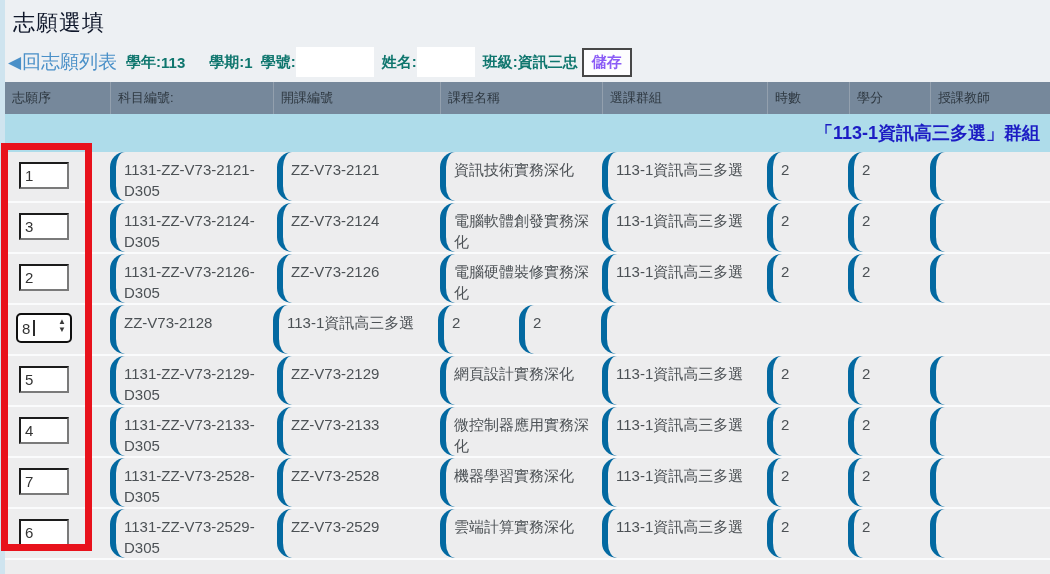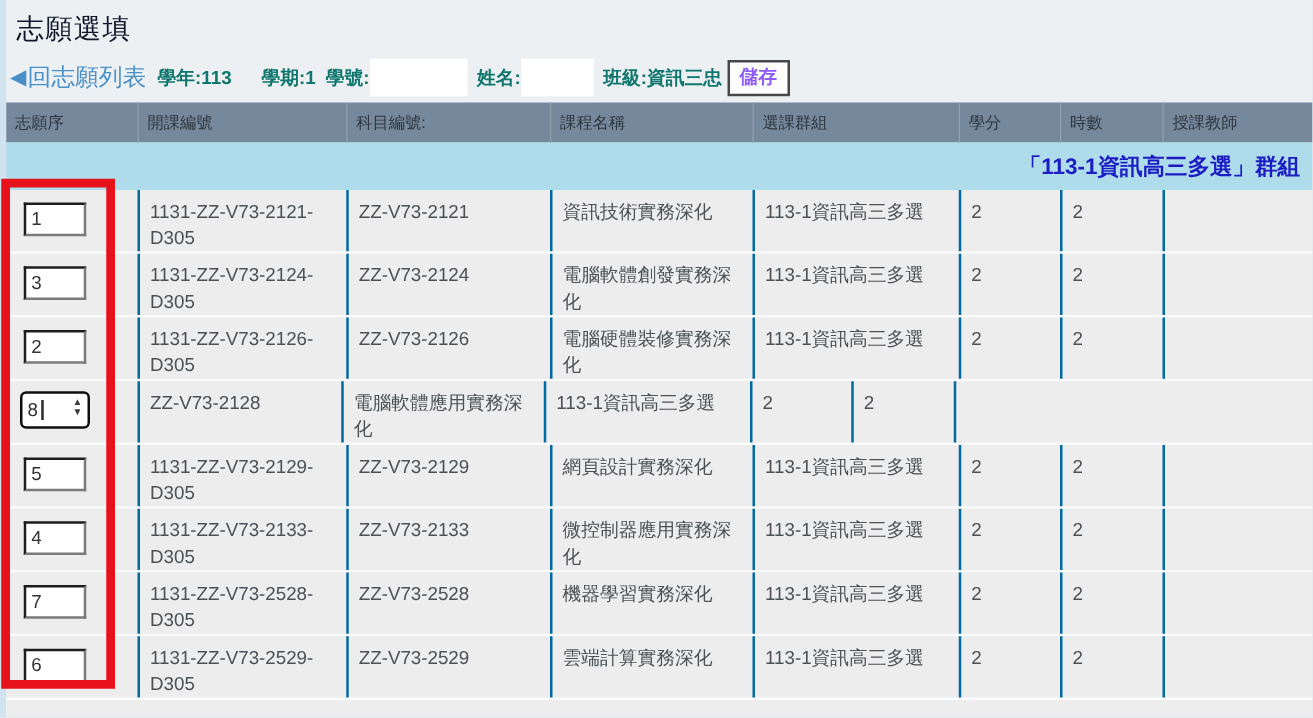--- a/index.html
+++ b/index.html
@@ -32,21 +32,21 @@
   .th{box-sizing:border-box;flex:none;font-size:13px;color:#2e3841;line-height:32px;padding-left:7px;
       overflow:hidden;}
   .th + .th{border-left:1px solid #93a0ae;}
   .c1{width:105px}.c2{width:167px}.c3{width:163px}.c4{width:162px}
   .c5{width:165px}.c6{width:81px}.c7{width:82px}.c8{width:120px}
   .group-row{height:38px;background:#aedcea;display:flex;align-items:center;justify-content:flex-end;padding-left:16px;}
   .group-title{font-size:18px;font-weight:700;color:#1c1cc4;padding-right:10px;}
   .row{display:flex;height:51px;background:#ededee;border-bottom:2px solid #fafbfc;box-sizing:border-box;}
   .cell{box-sizing:border-box;flex:none;font-size:15px;color:#4c5155;line-height:21px;
         padding:7px 4px 0 8px;overflow:hidden;}
-  .cell + .cell{border-left:2px solid #0369a1;}
+  .cell + .cell{border-left:6px solid #0369a1;border-radius:15px;}
   .cell.c1{padding:0;}
   .wrapnarrow{display:block;width:150px;word-break:break-word;}
   .filler{height:14px;background:#ededee;}
   
   .order-input{
     box-sizing:border-box;margin:10px 0 0 14px;width:50px;height:27px;
     border-style:solid;border-width:2px;border-color:#1c1c1c #7a7a7a #7a7a7a #1c1c1c;
     background:#fff;color:#333;font-size:15px;padding:0 0 0 4px;font-family:inherit;
   }
   .spin-wrap{position:relative;display:inline-block;margin:8px 0 0 11px;}
@@ -84,26 +84,26 @@
     <span class="redacted w2"></span>
     <span class="flabel f-gap-c">班級:</span>
     <span class="fvalue">資訊三忠</span>
     <button class="save-btn">儲存</button>
   </div>
 
   <div class="table">
 
     <div class="thead">
       <div class="th c1">志願序</div>
+      <div class="th c3">科目編號:</div>
       <div class="th c2">開課編號</div>
-      <div class="th c3">科目編號:</div>
       <div class="th c4">課程名稱</div>
       <div class="th c5">選課群組</div>
+      <div class="th c7">時數</div>
       <div class="th c6">學分</div>
-      <div class="th c7">時數</div>
       <div class="th c8">授課教師</div>
     </div>
 
     <div class="group-row">
       <span class="group-title">「113-1資訊高三多選」群組</span>
     </div>
 
     <div class="row">
       <div class="cell c1">
         <input class="order-input" value="1" style="">
@@ -154,21 +154,20 @@
         <span class="spin-wrap">
           <input class="order-input focused" value="8" style="">
           <span class="caret"></span>
           <span class="spinner">
             <span>▲</span>
             <span>▼</span>
           </span>
         </span>
       </div>
       <div class="cell c3">ZZ-V73-2128</div>
-      <div class="cell c4">電腦軟體應用實務深化</div>
       <div class="cell c5">113-1資訊高三多選</div>
       <div class="cell c6">2</div>
       <div class="cell c7">2</div>
       <div class="cell c8"></div>
     </div>
 
     <div class="row">
       <div class="cell c1">
         <input class="order-input" value="5" style="">
       </div>

